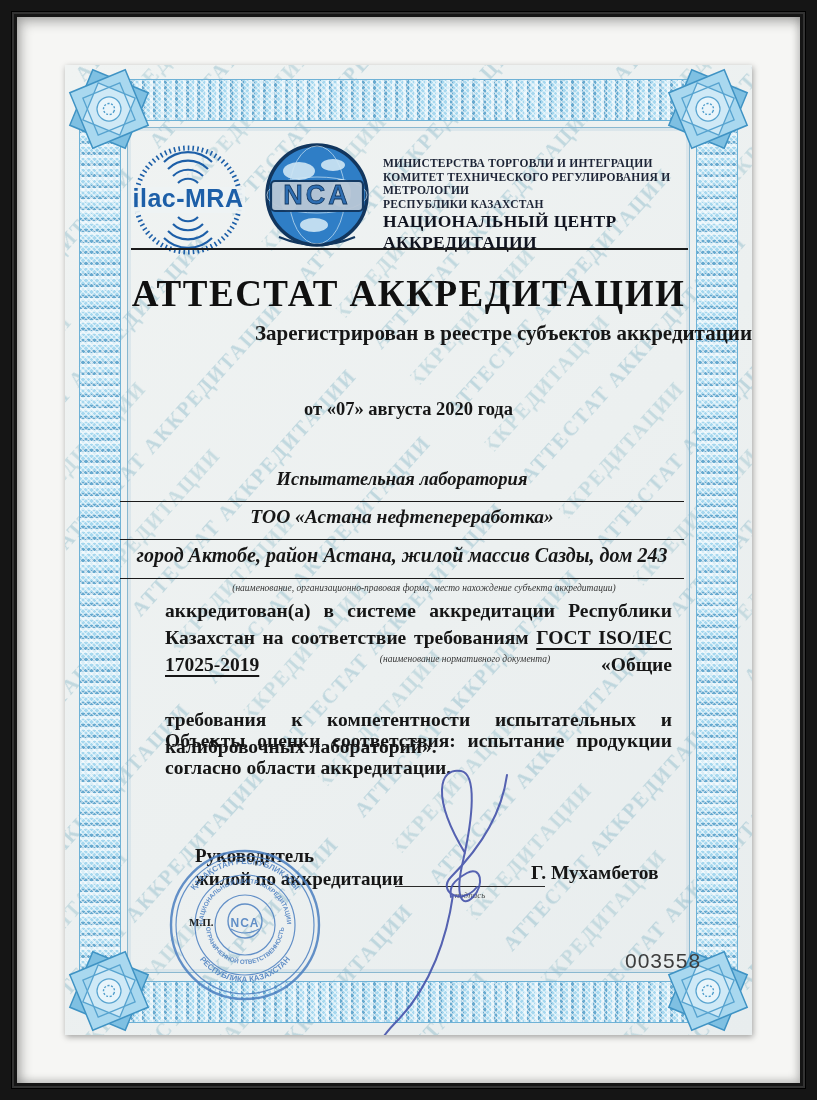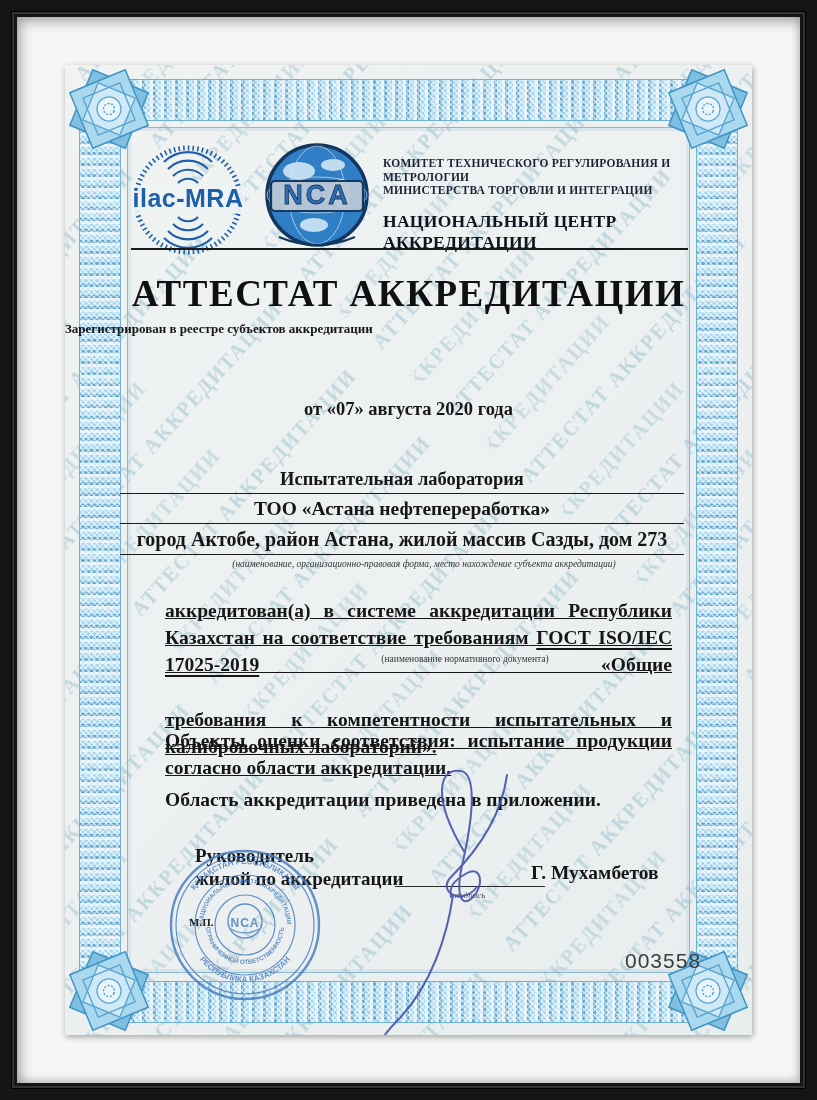--- a/index.html
+++ b/index.html
@@ -34,31 +34,31 @@
   .inner-frame{position:absolute;inset:62px;border:1px solid #8ab8d0;
                box-shadow:inset 0 0 0 3px rgba(138,184,208,.18);z-index:1;}
   
   .content{position:absolute;inset:0;z-index:3;color:#161616;}
   .abs{position:absolute;}
   .hdr-text{left:318px;top:92px;width:350px;font-size:11.5px;font-weight:bold;
             line-height:13.5px;color:#1d2436;letter-spacing:.2px;}
   .center-name{left:318px;top:146px;width:360px;font-size:17.5px;font-weight:bold;color:#10131f;letter-spacing:.3px;}
   .hrule{left:66px;right:64px;top:183px;height:2px;background:#1a1a1a;}
   .title{left:0;right:0;top:207px;text-align:center;font-size:37px;font-weight:bold;letter-spacing:1.5px;color:#101010;}
-  .subtitle{left:0;right:0;top:256px;text-align:left;font-size:13px;font-weight:bold;}
+  .subtitle{left:0;right:0;top:256px;text-align:right;font-size:21px;font-weight:bold;}
   .reg{left:0;right:0;top:331px;text-align:center;font-size:18.5px;font-weight:bold;line-height:26px;}
   .subject{left:55px;right:68px;top:404px;text-align:center;font-weight:bold;}
-  .subject .row{border-bottom:1.5px solid #1a1a1a;padding-bottom:3px;margin-bottom:4px;}
+  .subject .row{border-bottom:1.5px solid #1a1a1a;padding-bottom:11px;margin-bottom:4px;font-style:italic;}
   .subject .t{font-size:18.5px;}
   .subject .n{font-size:19.5px;}
   .subject .a{font-size:20px;}
   .subject .cap{font-size:9.5px;font-style:italic;font-weight:normal;color:#333;margin-top:1px;padding-left:44px;}
-  .para{font-size:19.5px;font-weight:bold;line-height:27px;text-align:justify;text-decoration:underline;}
+  .para{font-size:19.5px;font-weight:bold;line-height:27px;text-align:justify;}
   .pA{left:100px;right:80px;top:532px;text-align-last:justify;}
-  .std-cap{left:270px;top:589px;width:260px;text-align:center;font-size:9.5px;font-weight:normal;color:#333;}
+  .std-cap{left:270px;top:589px;width:260px;text-align:center;font-size:9.5px;font-style:italic;font-weight:normal;color:#333;}
   .pB{left:100px;right:80px;top:603px;margin-top:38px;}
   .scope{left:100px;right:80px;top:662px;}
   .annex{left:100px;right:80px;top:724px;font-size:19.5px;font-weight:bold;}
   .std{text-decoration:underline;text-decoration-thickness:2px;text-underline-offset:4px;}
   .role{left:130px;top:779px;font-size:19px;font-weight:bold;line-height:23px;}
   .sig-line{left:330px;top:821px;width:150px;height:0;border-top:1.5px solid #2a2a2a;}
   .sig-cap{left:340px;top:825px;width:130px;text-align:center;font-size:9px;font-style:italic;color:#555;}
   .signer{left:466px;top:797px;font-size:19.5px;font-weight:bold;}
   .mp{left:124px;top:851px;font-size:11px;font-weight:bold;color:#222;}
   .serial{left:560px;top:884px;font-size:21px;font-family:"Liberation Sans",sans-serif;
@@ -147,46 +147,46 @@
           <g stroke="#cfe6f4" stroke-width="1" fill="none" opacity="0.7">
             <ellipse cx="58" cy="54" rx="50" ry="18"></ellipse>
             <ellipse cx="58" cy="54" rx="28" ry="49"></ellipse>
           </g>
           <path d="M20 96 Q58 112 96 96" stroke="#12365e" stroke-width="2" fill="none"></path>
           <rect x="12" y="40" width="92" height="30" rx="4" fill="#b9c7d6" stroke="#12365e" stroke-width="2.2" opacity="0.95"></rect>
           <text x="58" y="63" text-anchor="middle" font-family="Liberation Sans, sans-serif" font-weight="bold" font-size="27" fill="#2f6eb2" stroke="#12365e" stroke-width="0.8" letter-spacing="3">NCA</text>
         </svg>
 
         <div class="abs hdr-text">
+          <div>МИНИСТЕРСТВА ТОРГОВЛИ И ИНТЕГРАЦИИ</div>
           <div>КОМИТЕТ ТЕХНИЧЕСКОГО РЕГУЛИРОВАНИЯ И МЕТРОЛОГИИ</div>
-          <div>МИНИСТЕРСТВА ТОРГОВЛИ И ИНТЕГРАЦИИ</div>
+          <div>РЕСПУБЛИКИ КАЗАХСТАН</div>
         </div>
         <div class="abs center-name">НАЦИОНАЛЬНЫЙ ЦЕНТР АККРЕДИТАЦИИ</div>
         <div class="abs hrule"></div>
 
         <div class="abs title">АТТЕСТАТ АККРЕДИТАЦИИ</div>
         <div class="abs subtitle">Зарегистрирован в реестре субъектов аккредитации</div>
 
         <div class="abs reg">
           <div>от «07» августа 2020 года</div>
         </div>
 
         <div class="abs subject">
           <div class="row t">Испытательная лаборатория</div>
           <div class="row n">ТОО «Астана нефтепереработка»</div>
-          <div class="row a">город Актобе, район Астана, жилой массив Сазды, дом 273</div>
+          <div class="row a">город Актобе, район Астана, жилой массив Сазды, дом 243</div>
           <div class="cap">(наименование, организационно-правовая форма, место нахождение субъекта аккредитации)</div>
         </div>
 
         <div class="abs para pA"><span>аккредитован(а) в системе аккредитации Республики Казахстан на соответствие требованиям</span> <span class="std">ГОСТ ISO/IEC 17025-2019</span>&nbsp;&nbsp;&nbsp;<span>«Общие</span></div>
         <div class="abs std-cap">(наименование нормативного документа)</div>
         <div class="abs para pB">требования к компетентности испытательных и калибровочных лабораторий».</div>
 
         <div class="abs para scope">Объекты оценки соответствия: испытание продукции согласно области аккредитации.</div>
-        <div class="abs annex">Область аккредитации приведена в приложении.</div>
 
         <div class="abs role">
           <div>Руководитель</div>
           <div>жилой по аккредитации</div>
         </div>
         <div class="abs sig-line"></div>
         <div class="abs sig-cap">подпись</div>
         <div class="abs signer">Г. Мухамбетов</div>
         <div class="abs mp">М.П.</div>
 

